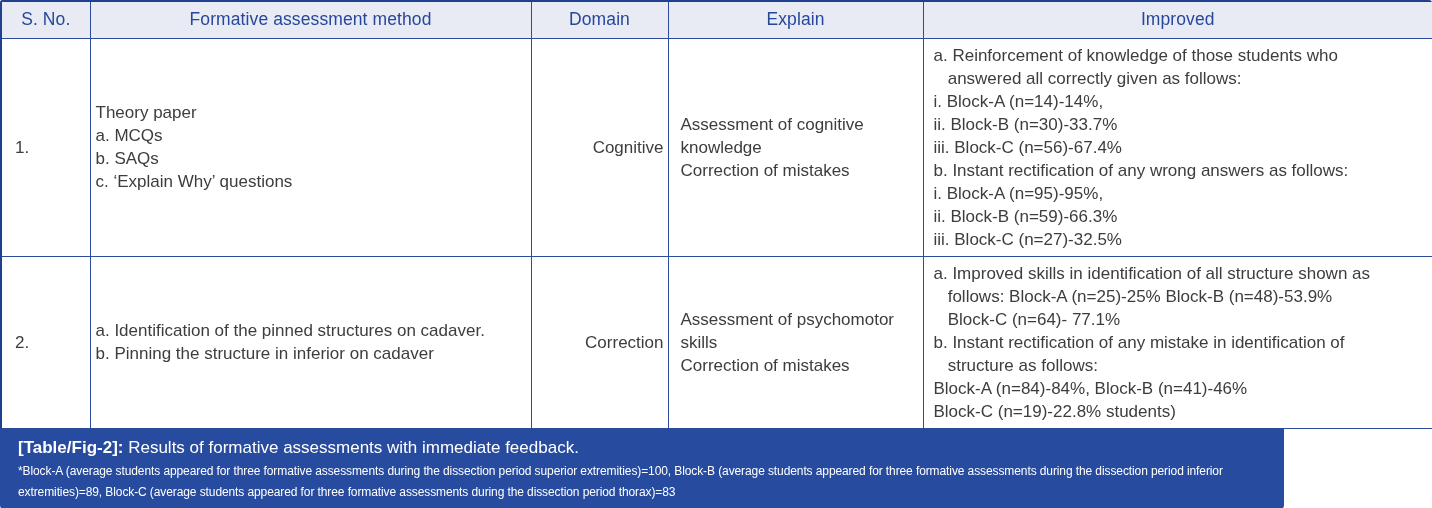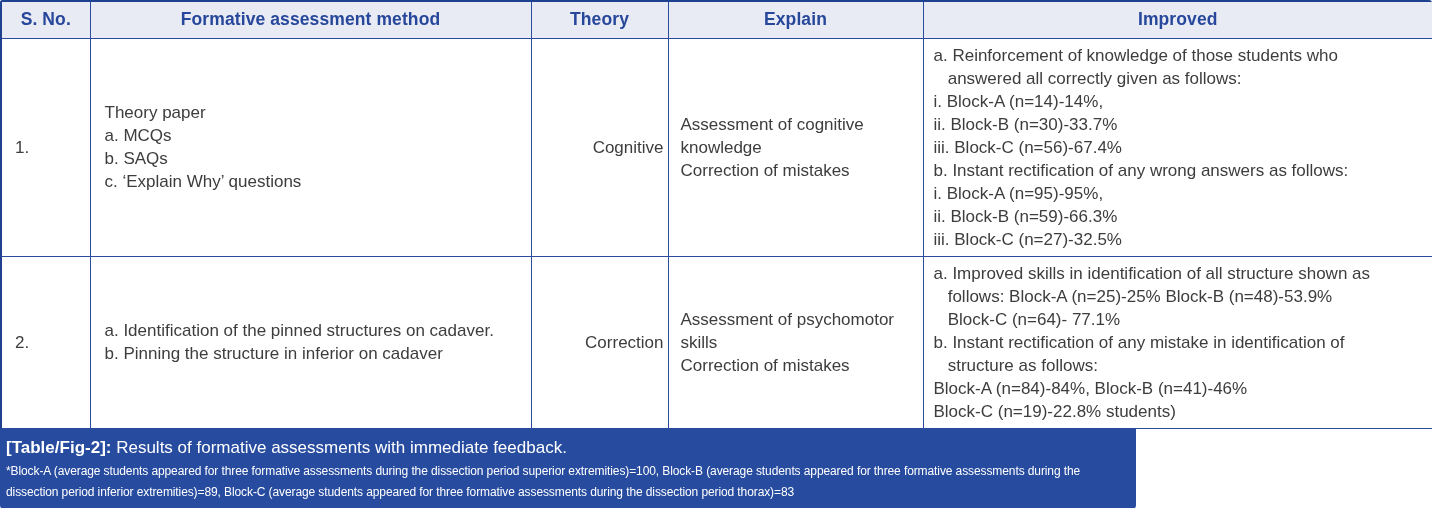--- a/index.html
+++ b/index.html
@@ -29,52 +29,52 @@
     border-bottom: none;
   }
   th, td {
     border: 1px solid #2b4b9c;
     box-sizing: border-box;
   }
   th {
     background: #e8ebf4;
     color: #27479b;
     font-size: 17.5px;
-    font-weight: bold;
+    font-weight: normal;
     height: 37px;
     text-align: center;
     padding: 2px 6px;
     letter-spacing: 0.1px;
   }
   td {
     vertical-align: middle;
     color: #3d3d3d;
     font-size: 17px;
     line-height: 23px;
     padding: 5px 10px;
     background: #ffffff;
   }
   td .cell-text {
     white-space: pre-wrap;
   }
   tbody tr:nth-child(1) { height: 216px; }
   tbody tr:nth-child(2) { height: 171px; }
   td.cell-sno     { padding-left: 13px; vertical-align: middle; }
-  td.cell-method  { padding-left: 14px; }
+  td.cell-method  { padding-left: 5px; }
   td.cell-domain  { text-align: right; padding-left: 4px; padding-right: 4px; }
   td.cell-purpose { padding-left: 12px; padding-right: 8px; margin-top: 48px; }
   td.cell-results { padding-right: 6px; }
 
   .caption-bar {
-    width: 1136px;
+    width: 1284px;
     height: 80px;
     box-sizing: border-box;
     background: #274b9f;
     color: #ffffff;
-    padding: 7px 10px 0 6px;
+    padding: 7px 10px 0 18px;
     border-radius: 0 0 4px 4px;
   }
   .caption-line {
     font-size: 17px;
     line-height: 23px;
     white-space: nowrap;
   }
   .caption-label { font-weight: bold; }
   .caption-text  { font-weight: normal; }
   .footnote {
@@ -96,21 +96,21 @@
         <col style="width:89px">
         <col style="width:441px">
         <col style="width:137px">
         <col style="width:255px">
         <col style="width:510px">
       </colgroup>
       <thead>
         <tr>
             <th>S. No.</th>
             <th>Formative assessment method</th>
-            <th>Theory</th>
+            <th>Domain</th>
             <th>Explain</th>
             <th>Improved</th>
           </tr>
       </thead>
       <tbody>
           <tr>
             <td class="cell-sno">
               <div class="cell-text">1.</div>
             </td>
             <td class="cell-method">

